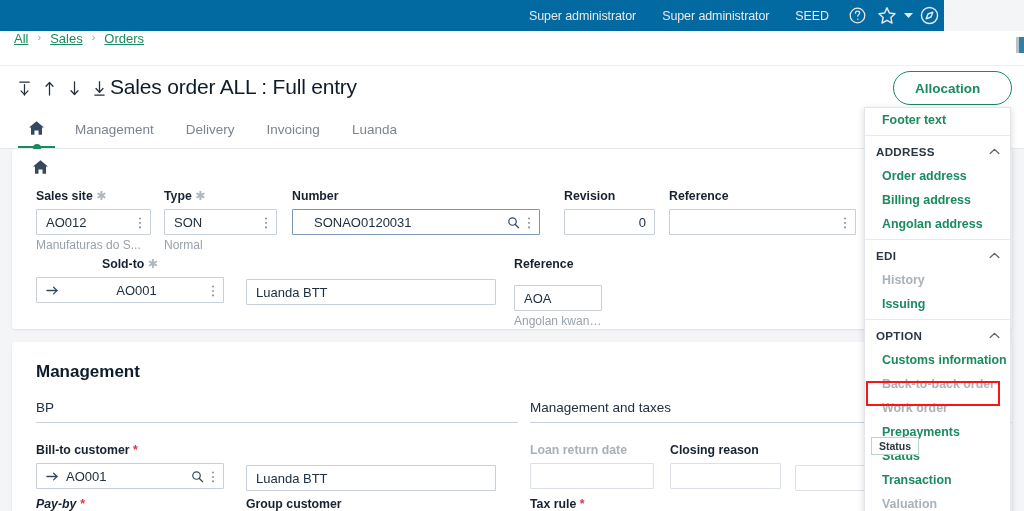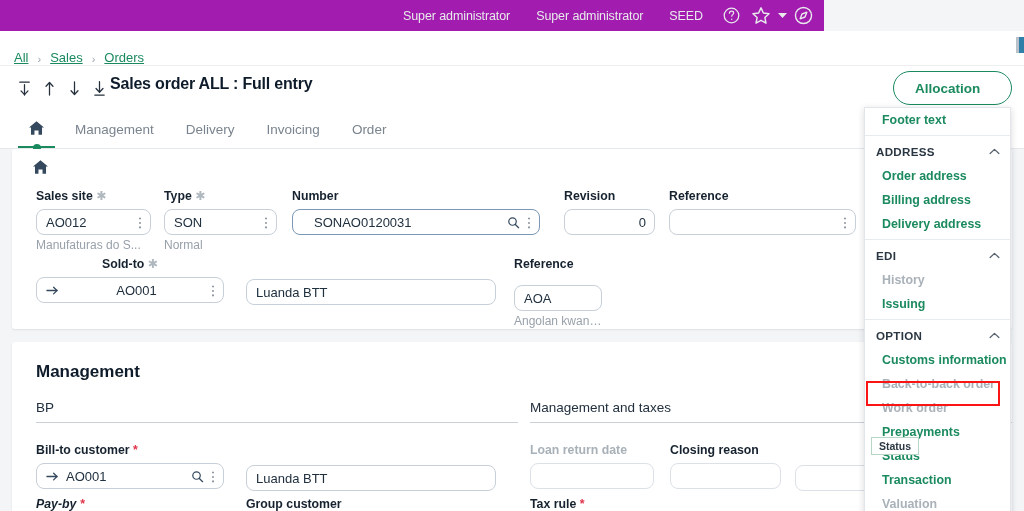--- a/index.html
+++ b/index.html
@@ -7,41 +7,40 @@
     width: 1024px; height: 511px;
     overflow: hidden;
     font-family: "Liberation Sans", sans-serif;
     background: #ffffff;
     color: #0f1c2e;
   }
   #app { position: relative; width: 1024px; height: 511px; overflow: hidden; background:#f3f5f7; }
 
   
   .topbar {
-    position: absolute; top:0; left:0; width:824px; height:31px;
-    background:#a21caf;
+    position: absolute; top:0; left:0; width:944px; height:31px;
+    background:#0369a1;
     display:flex; align-items:center; justify-content:flex-end;
-    padding-right:6px;
   }
   .topbar-user {
     color:#e8eaec; font-size:12.5px; padding:0 13px; white-space:nowrap;
     letter-spacing:-.1px;
   }
   .topbar-icon {
     width:30px; height:30px; display:flex; align-items:center; justify-content:center;
     color:#e8eaec; flex:none;
   }
   .topbar-caret { width:12px; display:flex; align-items:center; justify-content:center; color:#e8eaec;}
   .topbar-caret svg{display:block;}
 
   
   .breadcrumb {
     position:absolute; top:31px; left:0; width:1024px; height:35px;
     background:#ffffff;
-    display:flex; align-items:flex-end; padding-left:14px;
+    display:flex; align-items:flex-start; padding-left:14px;
     border-bottom:1px solid #eceef0;
   }
   .crumb {
     color:#1b8a5f; font-size:13px; text-decoration:underline; white-space:nowrap;
     cursor:pointer;
   }
   .crumb-sep { color:#9aa3ac; font-size:11px; padding:0 9px; }
   .breadcrumb-right {
     position:absolute; right:0px; top:6px; width:8px; height:16px;
     background:#b9c2ca;
@@ -52,21 +51,21 @@
   .page-head {
     position:absolute; top:66px; left:0; width:1024px; height:45px; background:#ffffff;
   }
   .nav-arrows { position:absolute; left:12px; top:9px; display:flex; align-items:center; }
   .nav-arrow {
     width:25px; height:26px; display:flex; align-items:center; justify-content:center;
     color:#25303d; cursor:pointer;
   }
   .page-title {
     position:absolute; left:110px; top:9px;
-    font-size:16px; font-weight:bold; color:#0e1b2a; letter-spacing:-.2px;
+    font-size:21px; font-weight:normal; color:#0e1b2a; letter-spacing:-.2px;
     white-space:nowrap;
   }
   .head-actions { position:absolute; right:12px; top:5px; display:flex; gap:12px;flex-direction:column; }
   .pill {
     border:1.6px solid #1b8a5f; color:#1b8a5f; background:#fff;
     border-radius:20px; height:34px; padding:0 21px;
     font-size:13.5px; font-weight:bold; cursor:pointer;
     display:flex; align-items:center; white-space:nowrap;
   }
 
@@ -103,21 +102,21 @@
   .section-title { font-size:17px; font-weight:bold; color:#0e1b2a; }
   .sub-title { font-size:13.5px; color:#22303f; }
   .hr { height:1px; background:#c9d0d7; margin-top:7px; }
 
   .fl { font-size:12.3px; font-weight:bold; color:#16222f; white-space:nowrap; }
   .fl.dim { color:#a8b0b8; font-weight:bold; }
   .req { color:#e0344a; font-weight:bold; }
   .opt { color:#b0b8bf; font-weight:normal; }
 
   .field {
-    height:26px; border:1px solid #c7d0d8; border-radius:8px; background:#fff;
+    height:26px; border:1px solid #c7d0d8; border-radius:1px; background:#fff;
     display:flex; align-items:center; padding:0 4px 0 9px;
     font-size:13px; color:#20303f;
   }
   .field.focus { border:1.5px solid #7b97b5;padding-left:21px; }
   .field .val { flex:1; white-space:nowrap; overflow:hidden; }
   .field .val.right { text-align:right; padding-right:4px; }
   .field .arrow { color:#35495e; margin-right:7px; display:flex; }
   .field .mag { color:#35495e; display:flex; margin-right:3px; }
   .field .dots { width:12px; display:flex; align-items:center; justify-content:center; color:#5a6877; }
   .hint { font-size:12px; color:#98a1aa; margin-top:3px; white-space:nowrap;
@@ -245,21 +244,21 @@
       <span>
         <svg width="17" height="16" viewBox="0 0 20 18" fill="#35495e">
           <path d="M10 1L1.2 8.3h2.3V17h4.1v-5.2h4.8V17h4.1V8.3h2.3z"></path>
         </svg>
       </span>
       <span class="tab-dot"></span>
     </div>
     <div class="tab">Management</div>
     <div class="tab">Delivery</div>
     <div class="tab">Invoicing</div>
-    <div class="tab">Order</div>
+    <div class="tab">Luanda</div>
   </div>
 
   <div class="content">
 
     <div class="card" style="height:180px; padding:32px 0 0 0;">
       <span class="card-homeicon">
         <svg width="17" height="16" viewBox="0 0 20 18" fill="#35495e">
           <path d="M10 1L1.2 8.3h2.3V17h4.1v-5.2h4.8V17h4.1V8.3h2.3z"></path>
         </svg>
       </span>
@@ -455,21 +454,21 @@
     <div class="menu-group">
       <span>ADDRESS</span>
       <span class="chev">
         <svg width="11" height="7" viewBox="0 0 12 8" fill="none" stroke="currentColor" stroke-width="1.4" stroke-linecap="round" stroke-linejoin="round">
             <path d="M1 6.3L6 1.6l5 4.7"></path>
           </svg>
       </span>
     </div>
     <div class="menu-item">Order address</div>
     <div class="menu-item">Billing address</div>
-    <div class="menu-item">Delivery address</div>
+    <div class="menu-item">Angolan address</div>
     <div class="menu-sep"></div>
 
     <div class="menu-group">
       <span>EDI</span>
       <span class="chev">
         <svg width="11" height="7" viewBox="0 0 12 8" fill="none" stroke="currentColor" stroke-width="1.4" stroke-linecap="round" stroke-linejoin="round">
             <path d="M1 6.3L6 1.6l5 4.7"></path>
           </svg>
       </span>
     </div>

